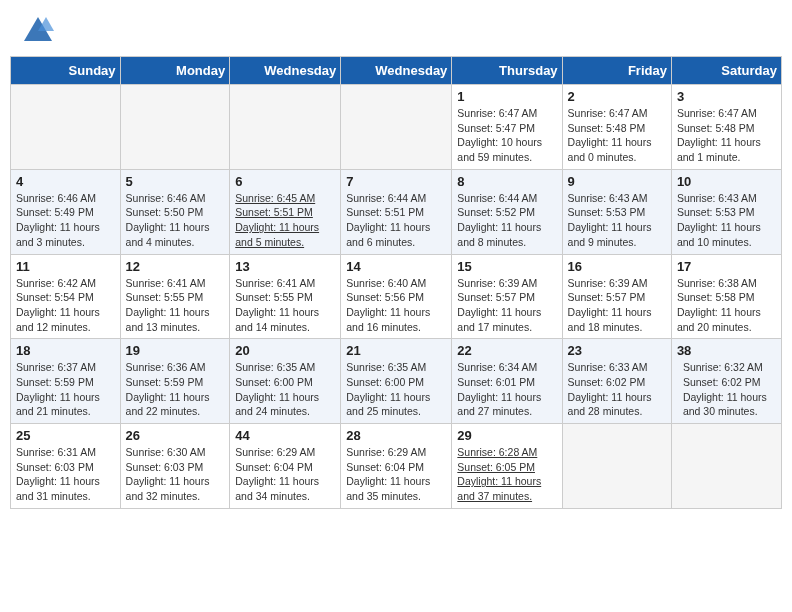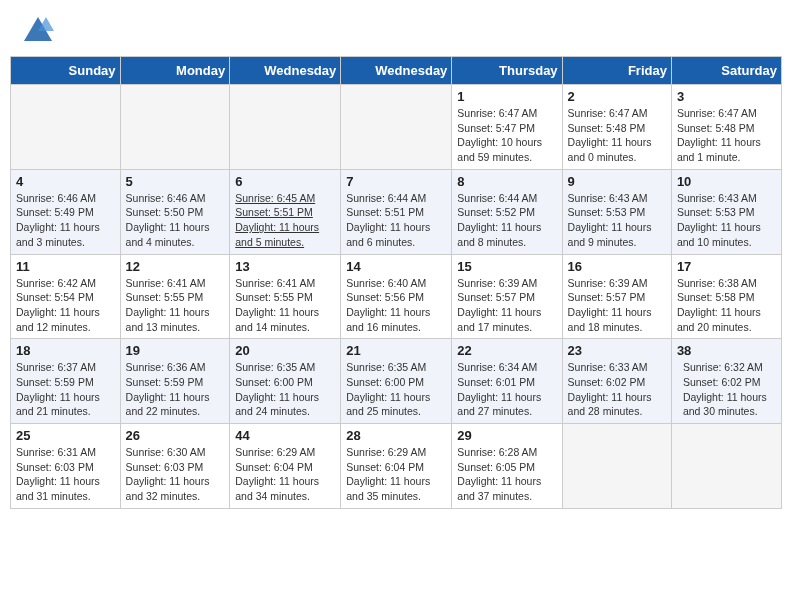--- a/index.html
+++ b/index.html
@@ -298,21 +298,21 @@
 Daylight: 11 hours and 34 minutes.</div>
         </td>
         <td>
           <span class="day-num">28</span>
           <div class="day-info" style="white-space: pre-line;">Sunrise: 6:29 AM
 Sunset: 6:04 PM
 Daylight: 11 hours and 35 minutes.</div>
         </td>
         <td>
           <span class="day-num">29</span>
-          <div class="day-info" style="white-space: pre-line;">Sunrise: 6:28 AM
+          <div class="day-info" style="white-space: pre-line; text-decoration: underline;">Sunrise: 6:28 AM
 Sunset: 6:05 PM
 Daylight: 11 hours and 37 minutes.</div>
         </td>
         <td class="empty"></td>
         <td class="empty"></td>
       </tr>
     </tbody>
 </table>
 
 </body></html>

